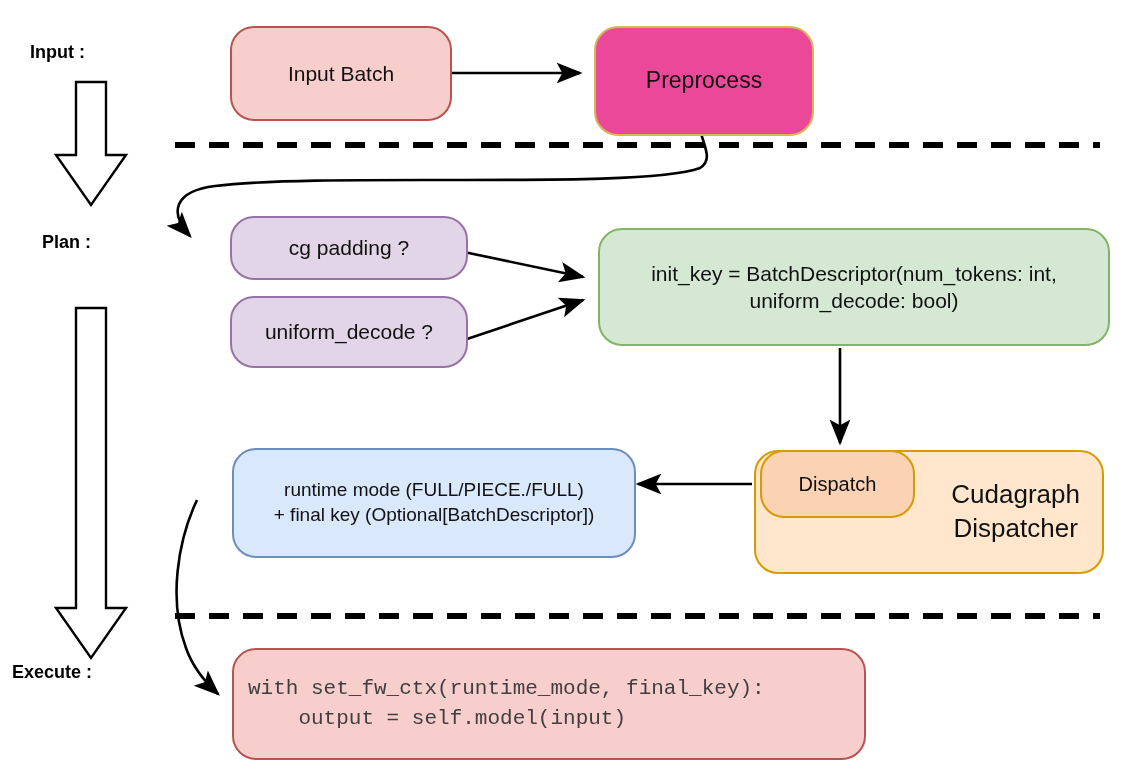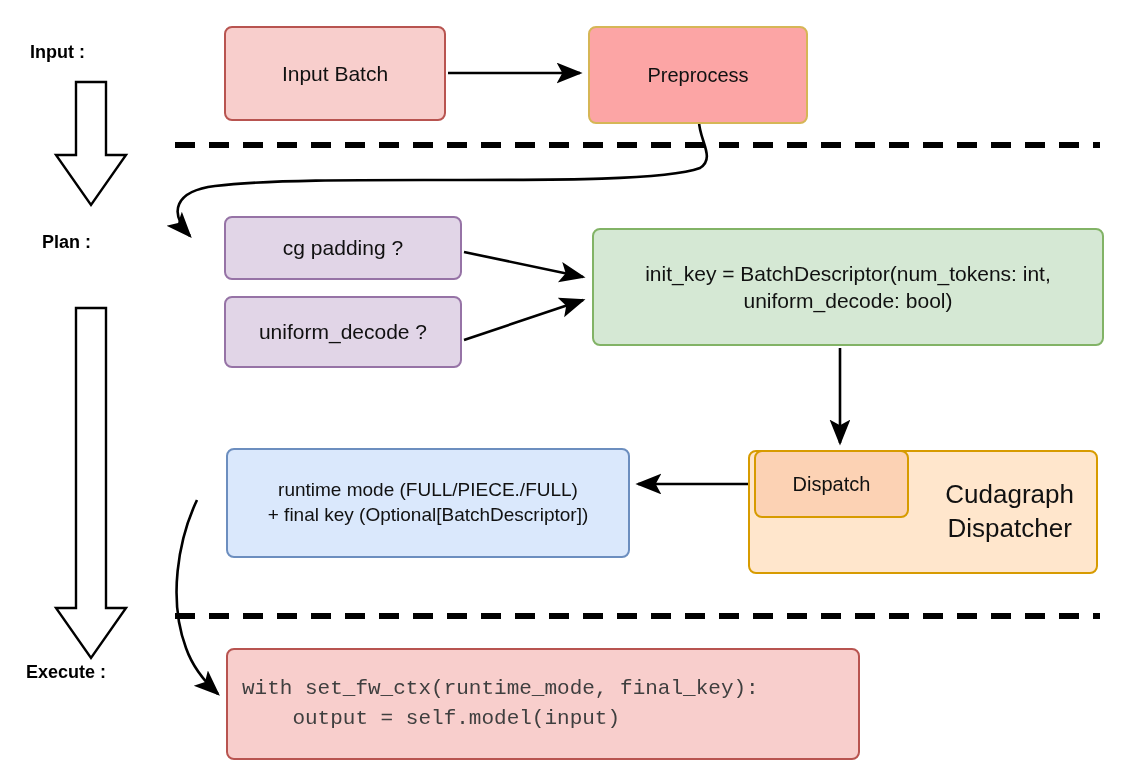--- a/index.html
+++ b/index.html
@@ -22,32 +22,33 @@
     font-family: "Liberation Sans", sans-serif;
     font-weight: bold;
     font-size: 18px;
     color: #000000;
     white-space: nowrap;
     letter-spacing: 0px;
   }
   .node {
     position: absolute;
     box-sizing: border-box;
-    border-radius: 8px;
+    border-radius: 24px;
     border-width: 2px;
     border-style: solid;
     display: flex;
     align-items: center;
     justify-content: center;
     text-align: center;
     color: #111111;
     font-family: "Liberation Sans", sans-serif;
     font-size: 20px;
     line-height: 1.3;
     padding: 4px 10px;
+    margin-left: 6px;
   }
   .node.mono {
     font-family: "Liberation Mono", monospace;
     font-size: 21px;
     justify-content: flex-start;
     align-items: center;
     text-align: left;
     white-space: pre;
     color: #3f3f3f;
     line-height: 1.45;
@@ -70,21 +71,21 @@
     pointer-events: none;
   }
 </style>
 </head>
 <body>
 
 <div id="canvas">
 
   <div class="stage-label" id="stage-label-input" style="left:30px; top:42px;">Input :</div>
   <div class="stage-label" id="stage-label-plan" style="left:42px; top:232px;">Plan :</div>
-  <div class="stage-label" id="stage-label-execute" style="left:12px; top:662px;margin-left:14px;">Execute :</div>
+  <div class="stage-label" id="stage-label-execute" style="left:12px; top:662px;">Execute :</div>
 
   <svg class="overlay" viewBox="0 0 1142 770">
     <defs>
       <marker id="arrowhead" markerWidth="12" markerHeight="12" refX="9" refY="4" orient="auto" markerUnits="strokeWidth">
         <path d="M0,0 L10,4 L0,8 L2.2,4 z" fill="#000000"></path>
       </marker>
     </defs>
 
     <path d="M76,82 L106,82 L106,155 L126,155 L91,205 L56,155 L76,155 Z" fill="#ffffff" stroke="#000000" stroke-width="2.4" stroke-linejoin="miter"></path>
 
@@ -104,21 +105,21 @@
 
     <line x1="840" y1="348" x2="840" y2="443" stroke="#000000" stroke-width="2.6" marker-end="url(#arrowhead)"></line>
 
     <line x1="752" y1="484" x2="638" y2="484" stroke="#000000" stroke-width="2.6" marker-end="url(#arrowhead)"></line>
 
     <path d="M197,500 C178,540 168,600 186,648 C193,668 205,682 218,694" fill="none" stroke="#000000" stroke-width="2.6" marker-end="url(#arrowhead)"></path>
   </svg>
 
   <div class="node" id="node-input-batch" style="left:224px; top:26px; width:222px; height:95px; background:#f8cecc; border-color:#b85450; font-size:21px;">Input Batch</div>
 
-  <div class="node" id="node-preprocess" style="left:588px; top:26px; width:220px; height:98px; background:#fca5a5; border-color:#d6b656; font-size:20px;">Preprocess</div>
+  <div class="node" id="node-preprocess" style="left:588px; top:26px; width:220px; height:110px; background:#ec4899; border-color:#d6b656; font-size:23px;">Preprocess</div>
 
   <div class="node" id="node-cg-padding" style="left:224px; top:216px; width:238px; height:64px; background:#e1d5e7; border-color:#9673a6; font-size:21px;">cg padding ?</div>
 
   <div class="node" id="node-uniform-decode" style="left:224px; top:296px; width:238px; height:72px; background:#e1d5e7; border-color:#9673a6; font-size:21px;">uniform_decode ?</div>
 
   <div class="node" id="node-init-key" style="left:592px; top:228px; width:512px; height:118px; background:#d5e8d4; border-color:#82b366; font-size:21px; white-space:pre-line;">init_key = BatchDescriptor(num_tokens: int,
 uniform_decode: bool)</div>
 
   <div class="node container-label" id="node-cudagraph-dispatcher" style="left:748px; top:450px; width:350px; height:124px; background:#ffe6cc; border-color:#d79b00; font-size:26px; white-space:pre-line;">Cudagraph
 Dispatcher</div>

